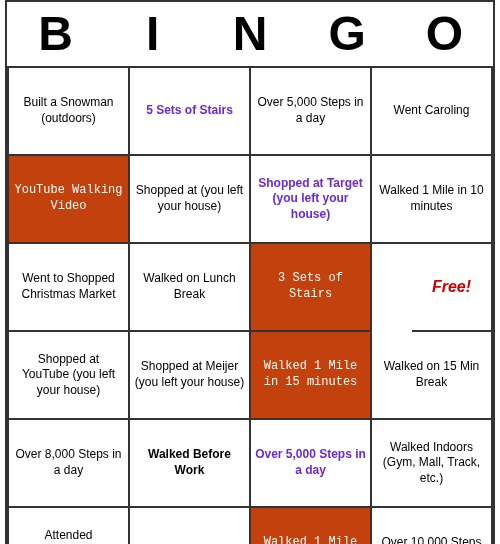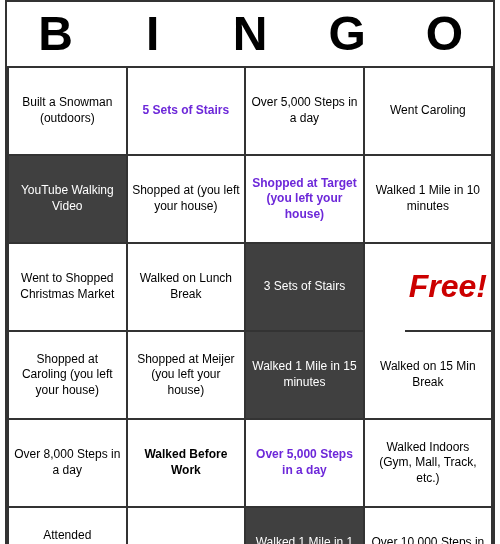--- a/index.html
+++ b/index.html
@@ -44,29 +44,30 @@
       display: flex;
       align-items: center;
       justify-content: center;
       text-align: center;
       font-size: 12px;
       line-height: 1.3;
       color: #000;
       background: #fff;
     }
     .cell.green-bg {
-      background: #404040;
+      background: #c2410c;
       color: #fff;
+      font-family: Liberation Mono, monospace;
     }
     .cell.red-text {
       color: #6d28d9;
       font-weight: bold;
     }
     .cell.free {
-      font-size: 32px;
+      font-size: 16px;
       font-weight: bold;
       color: #cc0000;
       font-style: italic;
       margin-left: 40px;
     }
     .cell.bold-text {
       font-weight: bold;
       text-align: center;
     }
   </style>
@@ -87,21 +88,21 @@
       <div class="cell">Over 5,000 Steps in a day</div>
       <div class="cell">Went Caroling</div>
       <div class="cell green-bg">YouTube Walking Video</div>
       <div class="cell">Shopped at (you left your house)</div>
       <div class="cell red-text">Shopped at Target (you left your house)</div>
       <div class="cell">Walked 1 Mile in 10 minutes</div>
       <div class="cell">Went to Shopped Christmas Market</div>
       <div class="cell">Walked on Lunch Break</div>
       <div class="cell green-bg">3 Sets of Stairs</div>
       <div class="cell free">Free!</div>
-      <div class="cell">Shopped at Caroling (you left your house)</div>
+      <div class="cell">Shopped at YouTube (you left your house)</div>
       <div class="cell">Shopped at Meijer (you left your house)</div>
       <div class="cell green-bg">Walked 1 Mile in 15 minutes</div>
       <div class="cell">Walked on 15 Min Break</div>
       <div class="cell">Over 8,000 Steps in a day</div>
       <div class="cell bold-text">Walked Before Work</div>
       <div class="cell red-text">Over 5,000 Steps in a day</div>
       <div class="cell">Walked Indoors (Gym, Mall, Track, etc.)</div>
       <div class="cell">Attended December's Monthly Meet Up</div>
       <div class="cell">Went Sledding</div>
       <div class="cell green-bg">Walked 1 Mile in 1 Day</div>

